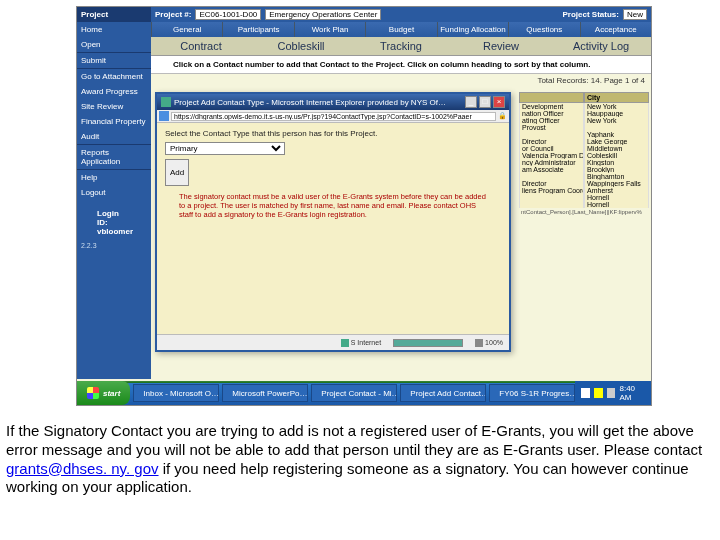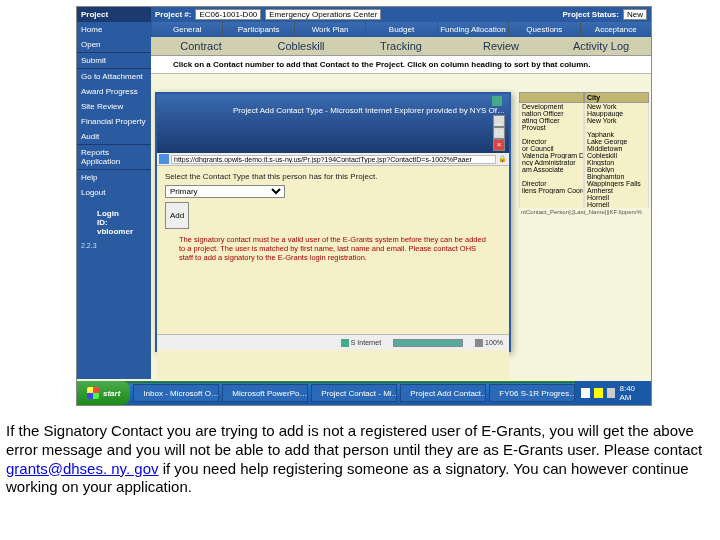--- a/index.html
+++ b/index.html
@@ -22,21 +22,21 @@
   .tabs2 .tab { flex: 1; text-align: center; padding: 3px 2px; color: #235; cursor: pointer; }
   .instr { background: #fff; padding: 4px 22px; font-size: 8px; font-weight: bold; border-bottom: 1px solid #bbb; }
   .content { position: relative; height: 300px; }
   .recs { text-align: right; font-size: 8px; padding: 2px 6px; color: #333; }
   .table { position: absolute; right: 2px; top: 18px; width: 130px; font-size: 7px; }
   .table .th { display: flex; background: #c0b870; font-weight: bold; }
   .table .th div { flex: 1; padding: 1px 2px; border: 1px solid #999; }
   .table .tr { display: flex; background: #f5f0c8; }
   .table .tr div { flex: 1; padding: 0 2px; border-left: 1px solid #ddd; border-right: 1px solid #ddd; white-space: nowrap; overflow: hidden; }
   .popup { position: absolute; left: 4px; top: 18px; width: 356px; height: 260px; background: #fff; border: 2px solid #2a5aa0; box-shadow: 2px 2px 6px rgba(0,0,0,0.3); }
-  .popup .titlebar { background: linear-gradient(#3a6ab0,#1a3a70); color: #fff; font-size: 8px; padding: 2px 4px; display: flex; align-items: flex-end; flex-direction: column; }
+  .popup .titlebar { background: linear-gradient(#3a6ab0,#1a3a70); color: #fff; font-size: 8px; padding: 2px 4px; display: flex; align-items: center; }
   .popup .titlebar .ticon { width: 10px; height: 10px; background: #4a8; margin-right: 3px; display: inline-block; }
   .popup .titlebar .ttxt { flex: 1; white-space: nowrap; overflow: hidden; }
   .popup .titlebar .wbtn { width: 12px; height: 12px; background: #ddd; border: 1px solid #888; margin-left: 2px; font-size: 8px; line-height: 10px; text-align: center; cursor: pointer; }
   .popup .titlebar .wbtn.close { background: #d44; color: #fff; }
   .popup .addr { display: flex; background: #eee; border-bottom: 1px solid #bbb; font-size: 7px; padding: 1px 2px; align-items: center; gap: 2px; }
   .popup .addr .aicon { width: 10px; height: 10px; background: #4c8ee0; display: inline-block; }
   .popup .addr input { flex: 1; font-size: 7px; border: 1px solid #bbb; padding: 0 2px; background: #fff; }
   .popup .addr .lock { color: #c90; }
   .popup .body { background: #f5f0c8; padding: 6px 8px; font-size: 8px; position: relative; height: 214px; }
   .popup .body .prompt { margin-bottom: 4px; color: #222; }
@@ -107,20 +107,21 @@
     <div class="tabs2">
       <div class="tab">Contract</div>
       <div class="tab">Cobleskill</div>
       <div class="tab">Tracking</div>
       <div class="tab">Review</div>
       <div class="tab">Activity Log</div>
     </div>
     <div class="instr">Click on a Contact number to add that Contact to the Project. Click on column heading to sort by that column.</div>
 
     <div class="content">
+      <div class="recs">Total Records: 14. Page 1 of 4</div>
 
       <div class="table">
         <div class="th">
           <div></div>
           <div>City</div>
         </div>
         <div id="tbody">
             <div class="tr">
               <div>Development</div>
               <div>New York</div>

